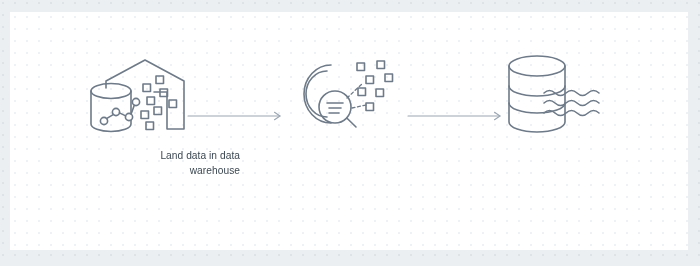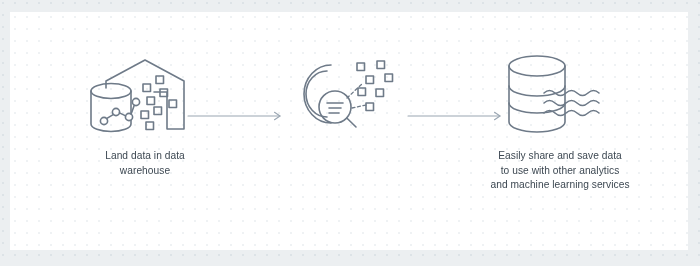--- a/index.html
+++ b/index.html
@@ -44,21 +44,21 @@
     position: absolute;
     left: 0;
     top: 0;
     width: 678px;
     height: 238px;
   }
 
   .step {
     position: absolute;
     top: 44px;
-    text-align: center;
+    text-align: right;
   }
   .step-icon {
     height: 78px;
     display: flex;
     align-items: center;
     justify-content: center;
   }
   .step-caption {
     margin-top: 15px;
     font-size: 10.2px;
@@ -198,20 +198,17 @@
             <path class="ln" d="M10 13 L10 69 A28 10 0 0 0 66 69 L66 13"></path>
 
             <path class="ln" d="M10 33 A28 10 0 0 0 66 33"></path>
             <path class="ln" d="M10 50 A28 10 0 0 0 66 50"></path>
 
             <path class="ln" d="M45 40 q5.5 -5 11 0 t11 0 t11 0 t11 0 t11 0"></path>
             <path class="ln" d="M45 50 q5.5 -5 11 0 t11 0 t11 0 t11 0 t11 0"></path>
             <path class="ln" d="M45 60 q5.5 -5 11 0 t11 0 t11 0 t11 0 t11 0"></path>
           </svg>
         </div>
-        <div class="step-caption">Easily share and save data
-to use with other analytics
-and machine learning services</div>
       </div>
 
     </div>
   </div>
 </div>
 
 </body></html>

